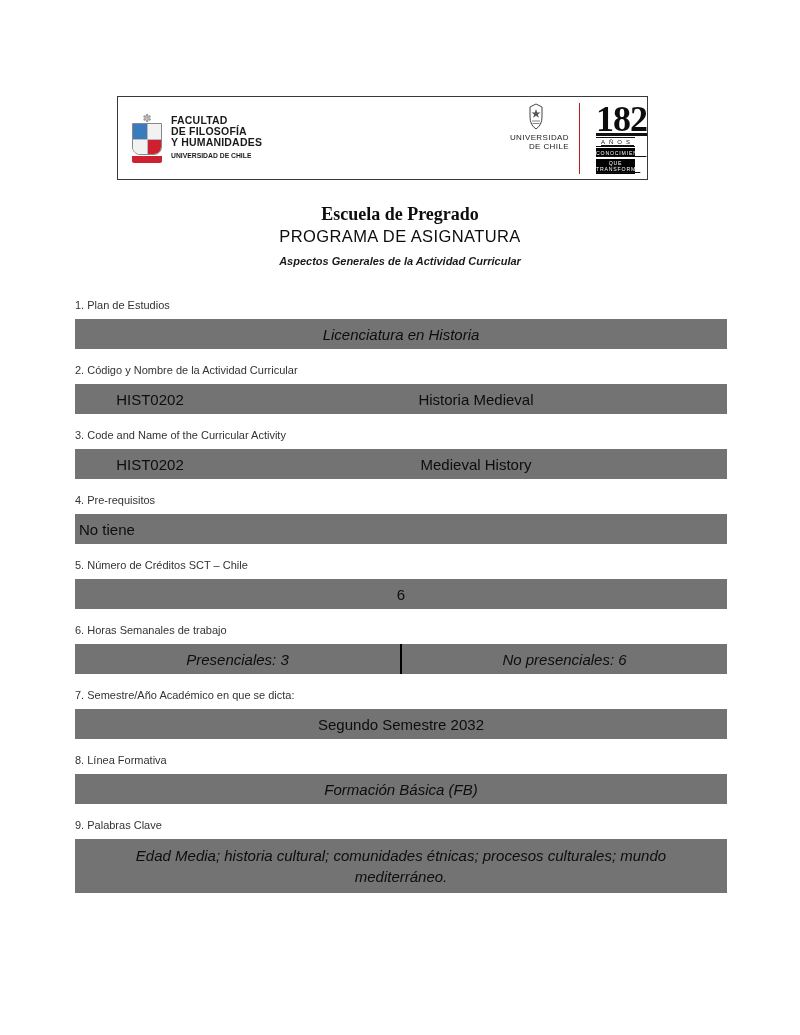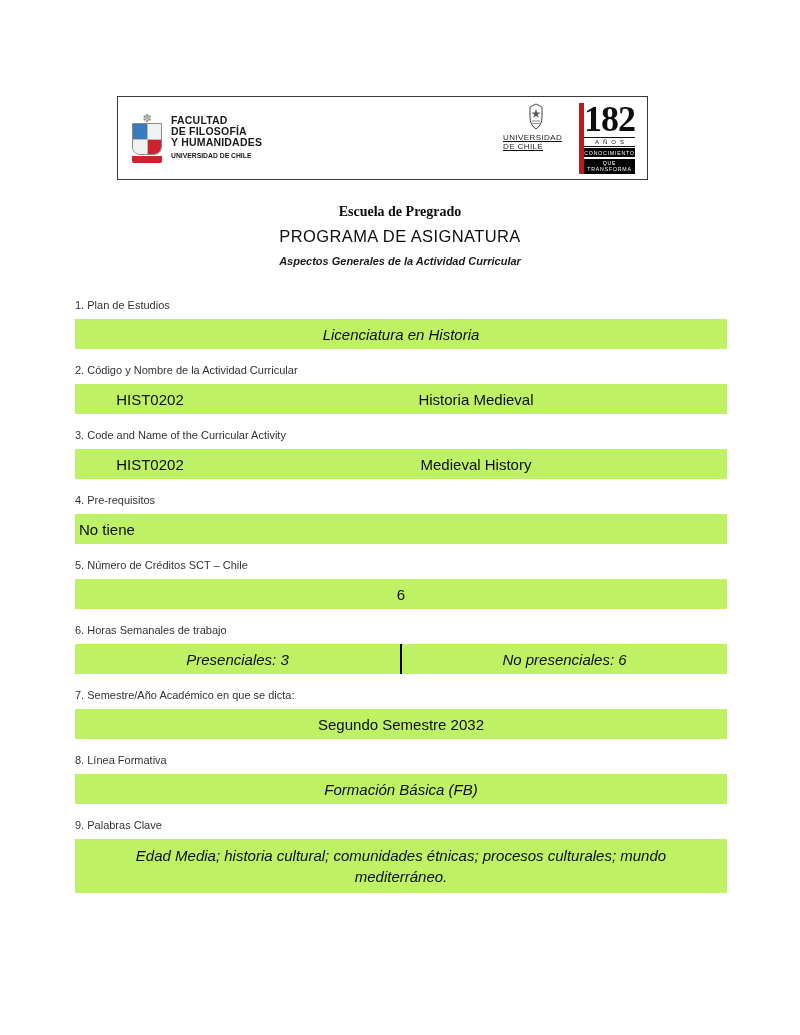--- a/index.html
+++ b/index.html
@@ -39,24 +39,24 @@
   .q1 { background: #3a7abf; }
   .q2 { background: #f2f2f2; border-left: 1px solid #bbb; }
   .q3 { background: #f2f2f2; border-top: 1px solid #bbb; }
   .q4 { background: #cf2030; border-left: 1px solid #bbb; border-top: 1px solid #bbb; }
   .shield-banner { width: 30px; height: 7px; background: #cf2030; margin-top: 1px; border-radius: 0 0 2px 2px; }
   .faculty-text { line-height: 11px; }
   .faculty-text .big { font-weight: bold; font-size: 10.5px; letter-spacing: 0.2px; color: #1a1a1a; }
   .faculty-text .small { font-weight: bold; font-size: 6.8px; margin-top: 2px; color: #1a1a1a; }
 
   .right-logo { display: flex; align-items: flex-start; gap: 10px; }
-  .emblem-col { text-align: left; width: 66px; text-decoration: underline; }
+  .emblem-col { text-align: right; width: 66px; }
   .emblem-col svg { display: block; margin: 0 auto 2px auto; }
   .emblem-col .uni { font-size: 8px; letter-spacing: 0.4px; color: #222; line-height: 9px; }
-  .years-col { width: 56px; text-align: center; border-left: 5px solid #b91c1c; padding-left: 0; }
+  .years-col { width: 56px; text-align: center; border-left: 1px solid #b91c1c; padding-left: 16px; text-decoration: underline; }
   .years-number {
     font-family: "Liberation Serif", serif;
     font-weight: bold;
     font-size: 36px;
     line-height: 32px;
     color: #0d0d0d;
     letter-spacing: -1px;
   }
   .years-label {
     border-top: 1px solid #111; border-bottom: 1px solid #111;
@@ -67,38 +67,38 @@
     background: #000; color: #fff;
     font-size: 5.2px; letter-spacing: 0.8px;
     padding: 1.5px 0; margin-top: 1.5px;
   }
 
   
   .school-title {
     position: absolute; top: 204px; left: 0; width: 100%;
     text-align: center;
     font-family: "Liberation Serif", serif;
-    font-weight: bold; font-size: 14px; color: #0d0d0d;
+    font-weight: bold; font-size: 18px; color: #0d0d0d;
   }
   .program-title {
     position: absolute; top: 227px; left: 0; width: 100%;
     text-align: center;
     font-size: 16.5px; letter-spacing: 0.4px; color: #0d0d0d;
   }
   .subtitle {
     position: absolute; top: 255px; left: 0; width: 100%;
     text-align: center;
     font-style: italic; font-weight: bold; font-size: 11px; color: #1a1a1a;
   }
 
   
   .content { position: absolute; left: 75px; top: 299px; width: 652px; }
   .sec-label { font-size: 11px; color: #333; margin-bottom: 8px; }
   .bar {
-    background: #bef264;
+    background: #737373;
     min-height: 30px;
     display: flex;
     align-items: center;
     justify-content: center;
     font-size: 15px;
     color: #0d0d0d;
     margin-bottom: 15px;
     text-align: center;
   }
   .italic { font-style: italic; }

